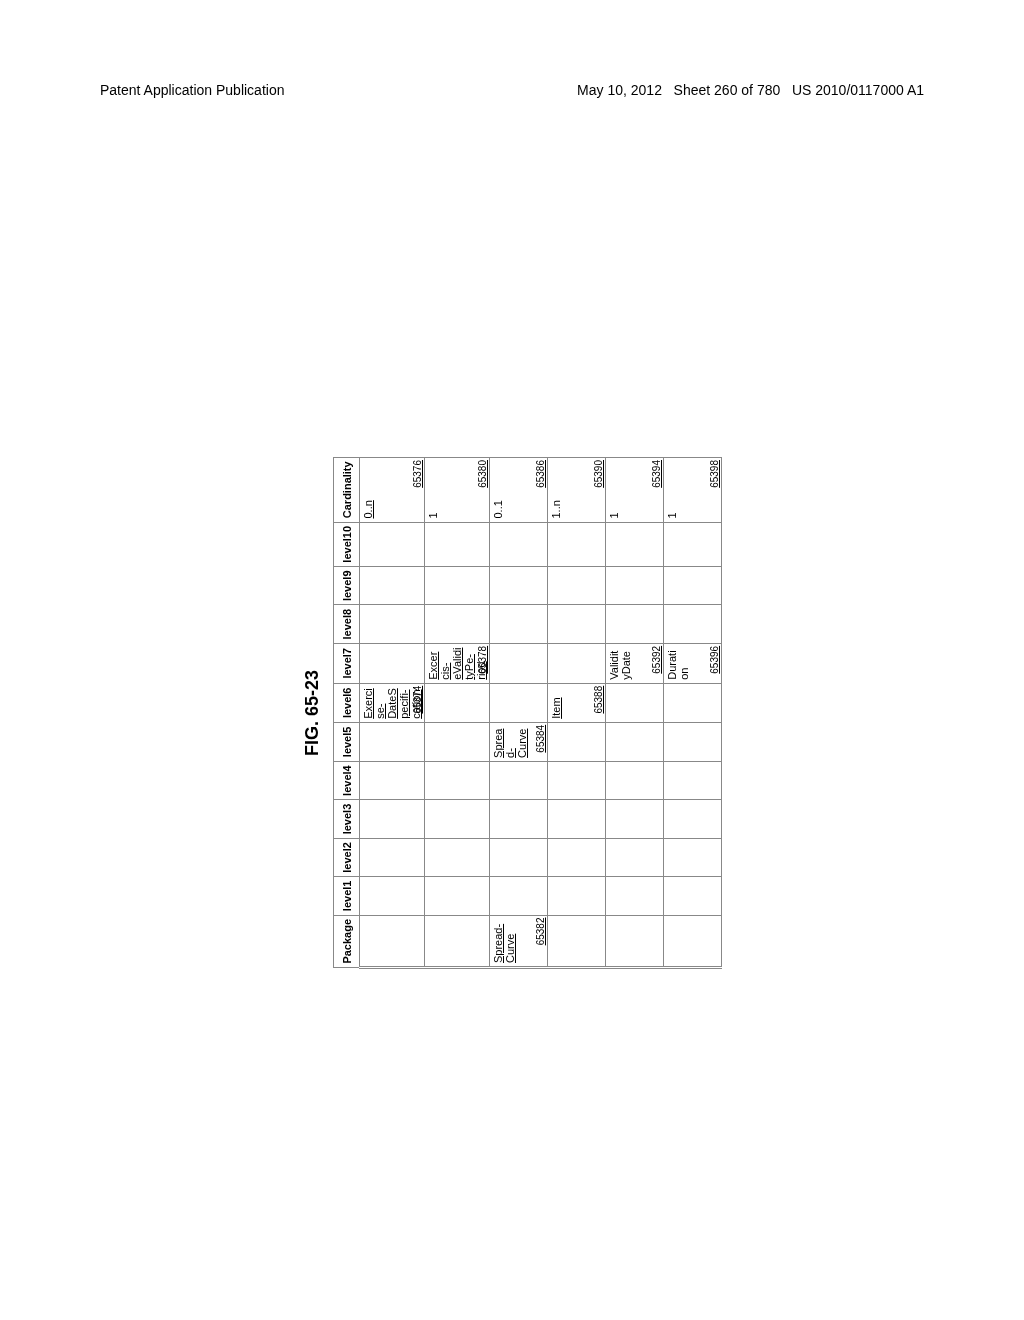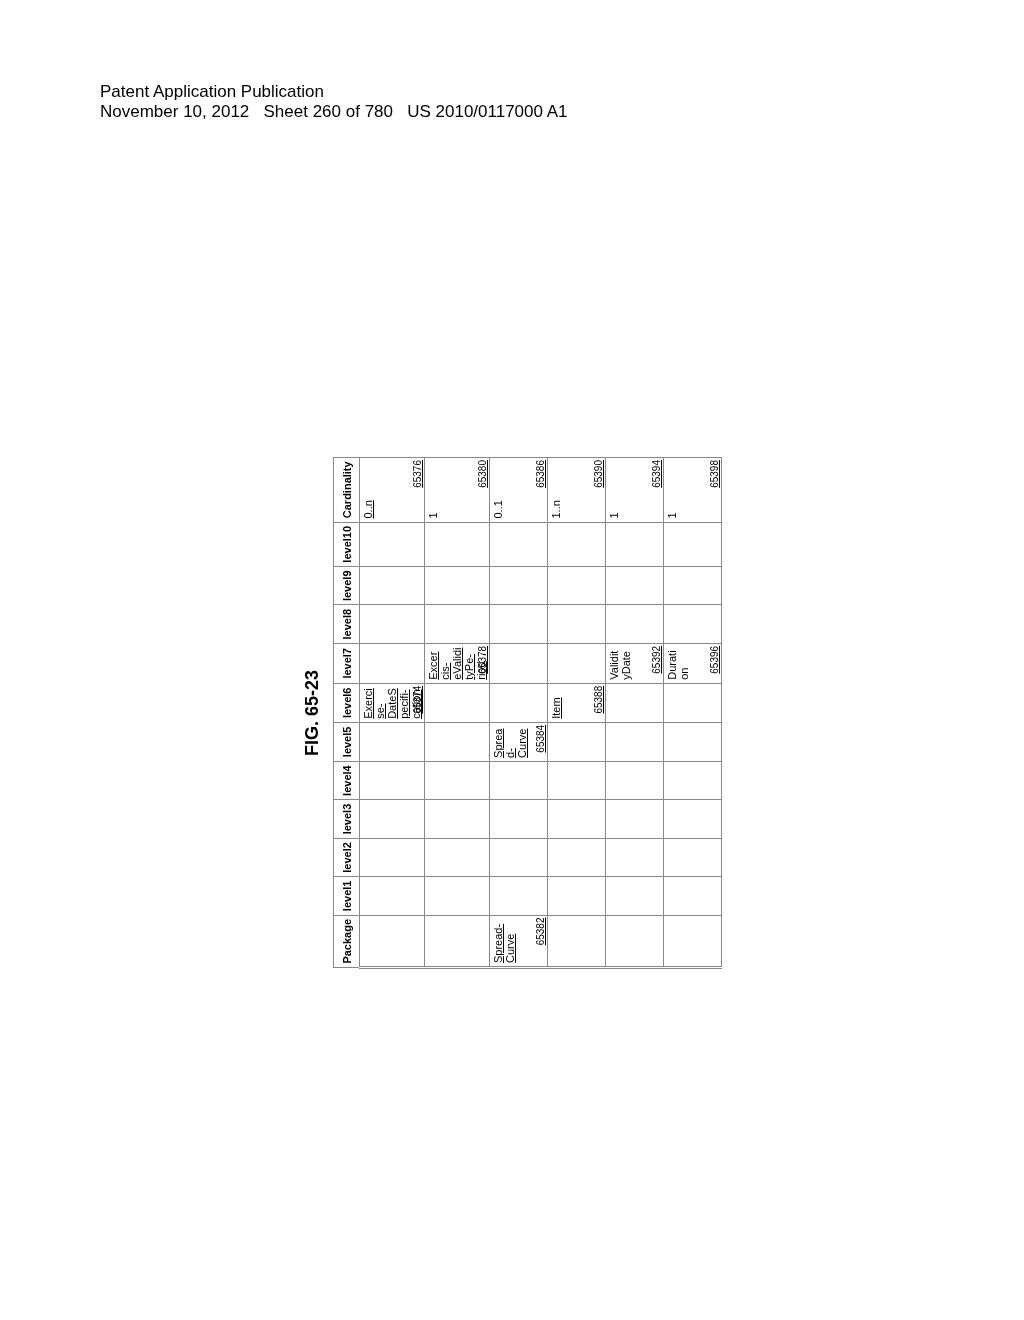--- a/index.html
+++ b/index.html
@@ -1,18 +1,18 @@
 <!DOCTYPE html>
 <html><head>
 <meta charset="utf-8">
 <style>
   * { box-sizing: border-box; margin: 0; padding: 0; }
   html, body { width: 1024px; height: 1320px; background: #fff; font-family: Arial, Helvetica, sans-serif; }
   .page { width: 1024px; height: 1320px; position: relative; }
-  .header { position: absolute; top: 82px; left: 0; right: 0; padding: 0 100px; display: flex; justify-content: space-between; font-size: 17px; flex-direction: column; }
+  .header { position: absolute; top: 82px; left: 0; right: 0; padding: 0 100px; display: flex; justify-content: space-between; font-size: 14px; }
   .header .left { font-weight: normal; }
   .header .right { font-weight: normal; }
 
   
   .rot-wrap {
     position: absolute;
     left: 50%; top: 54%;
     transform: translate(-50%, -50%) rotate(-90deg);
     transform-origin: center center;
   }
@@ -34,21 +34,21 @@
   .celltext { word-break: break-word; text-decoration: underline; }
   .celltext.plain { text-decoration: none; }
 </style>
 </head>
 <body>
 <div class="page">
 
 <div class="header">
   <span class="left">Patent Application Publication</span>
   <span class="right">
-    <span>November 10, 2012</span>&nbsp;&nbsp;
+    <span>May 10, 2012</span>&nbsp;&nbsp;
     <span>Sheet 260 of 780</span>&nbsp;&nbsp;
     <span>US 2010/0117000 A1</span>
   </span>
 </div>
 
 <div class="rot-wrap">
   <div class="fig-row">
     <div class="fig-title">FIG. 65-23</div>
     <table>
       <colgroup>

